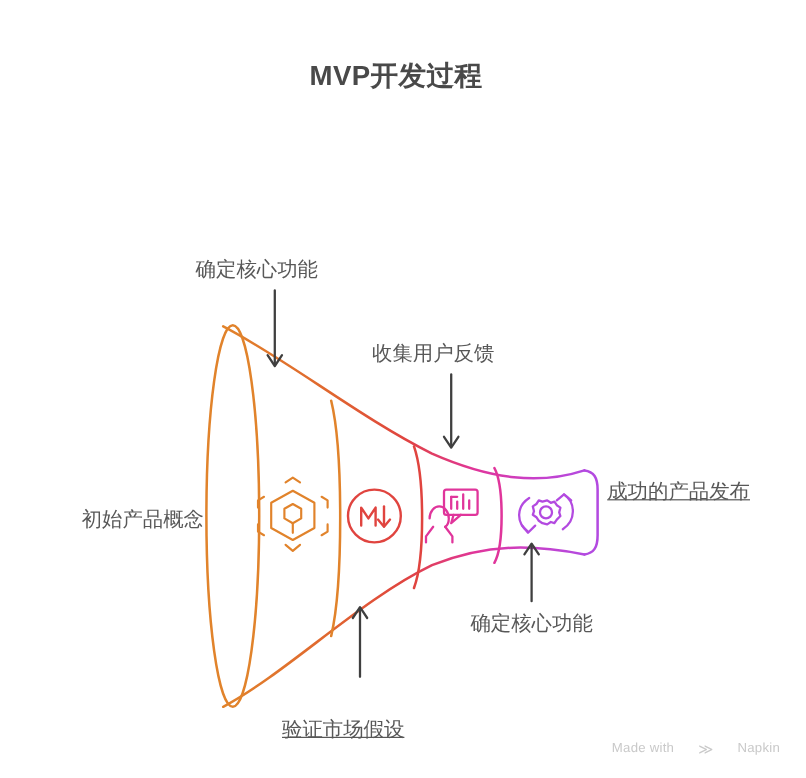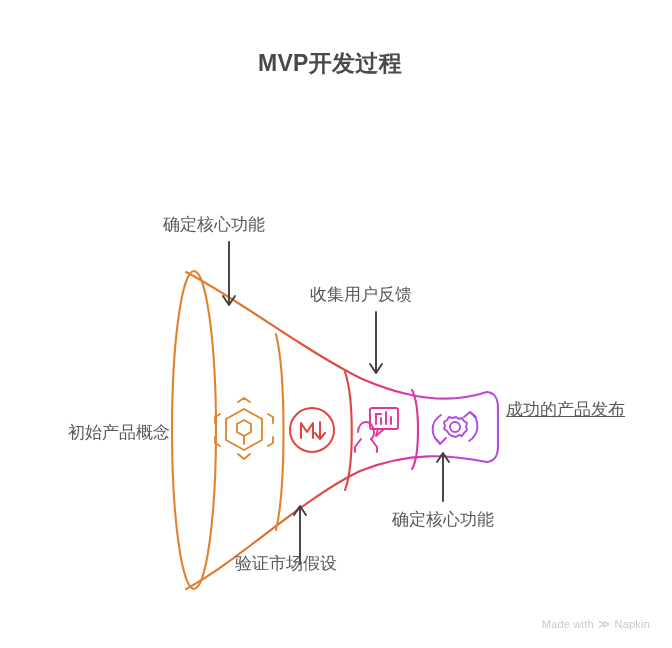--- a/index.html
+++ b/index.html
@@ -42,30 +42,30 @@
     color: #585858;
     white-space: nowrap;
     line-height: 1.2;
   }
 
   
   .lbl-start   { left: 32px;  top: 423px; margin-left: 36px; }
   .lbl-end     { left: 506px; top: 400px; text-decoration: underline; }
   .lbl-core    { left: 163px; top: 215px; }
   .lbl-feed    { left: 310px; top: 285px; font-family: Liberation Serif, serif; }
-  .lbl-market  { left: 235px; top: 554px; }
+  .lbl-market  { left: 235px; top: 598px; text-decoration: underline; }
   .lbl-iter    { left: 392px; top: 510px; }
 
   #watermark {
     position: absolute;
     right: 22px;
     bottom: 18px;
     display: flex;
     align-items: center;
-    gap: 4px;
+    gap: 20px;
     font-size: 11px;
     color: #c9c9c9;
     letter-spacing: 0.2px;
   }
   #watermark .nk-glyph {
     font-size: 12px;
     color: #c9c9c9;
     line-height: 1;
   }
 </style>

